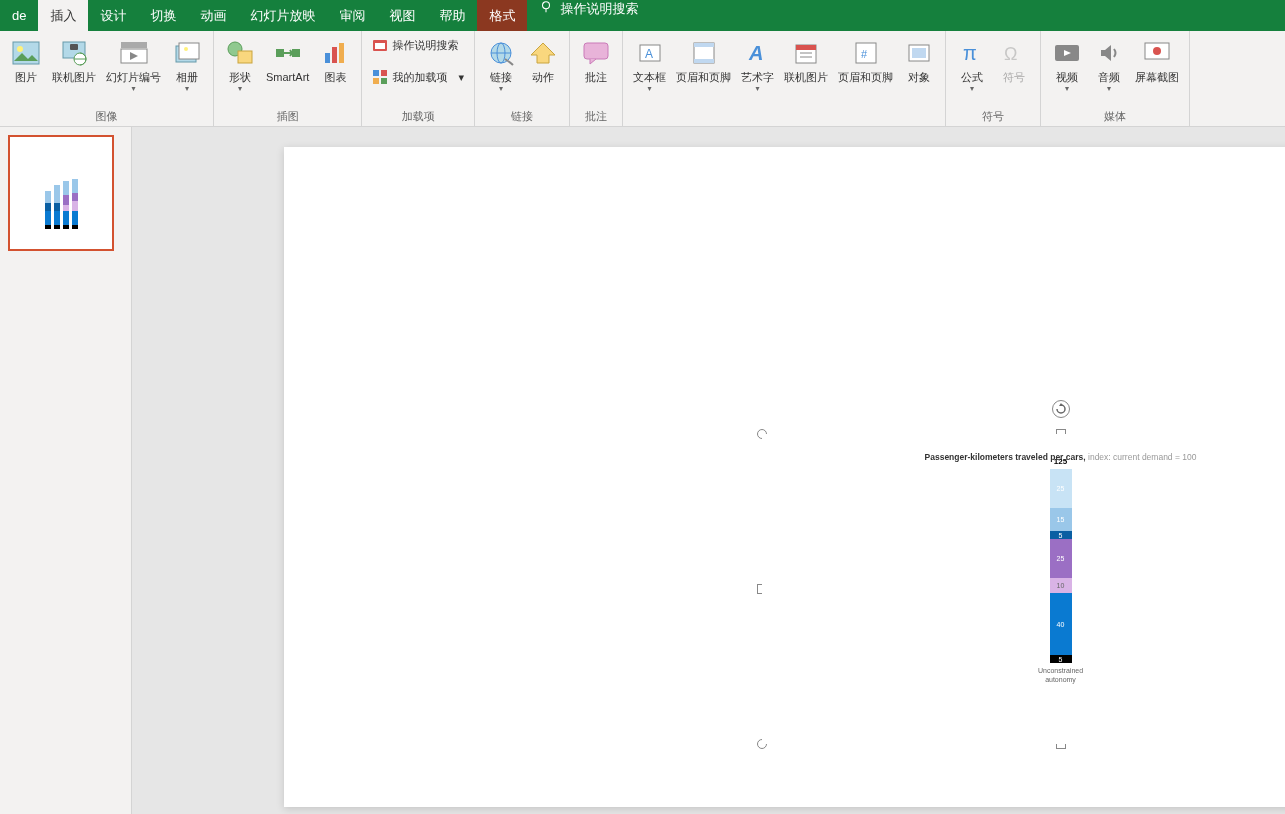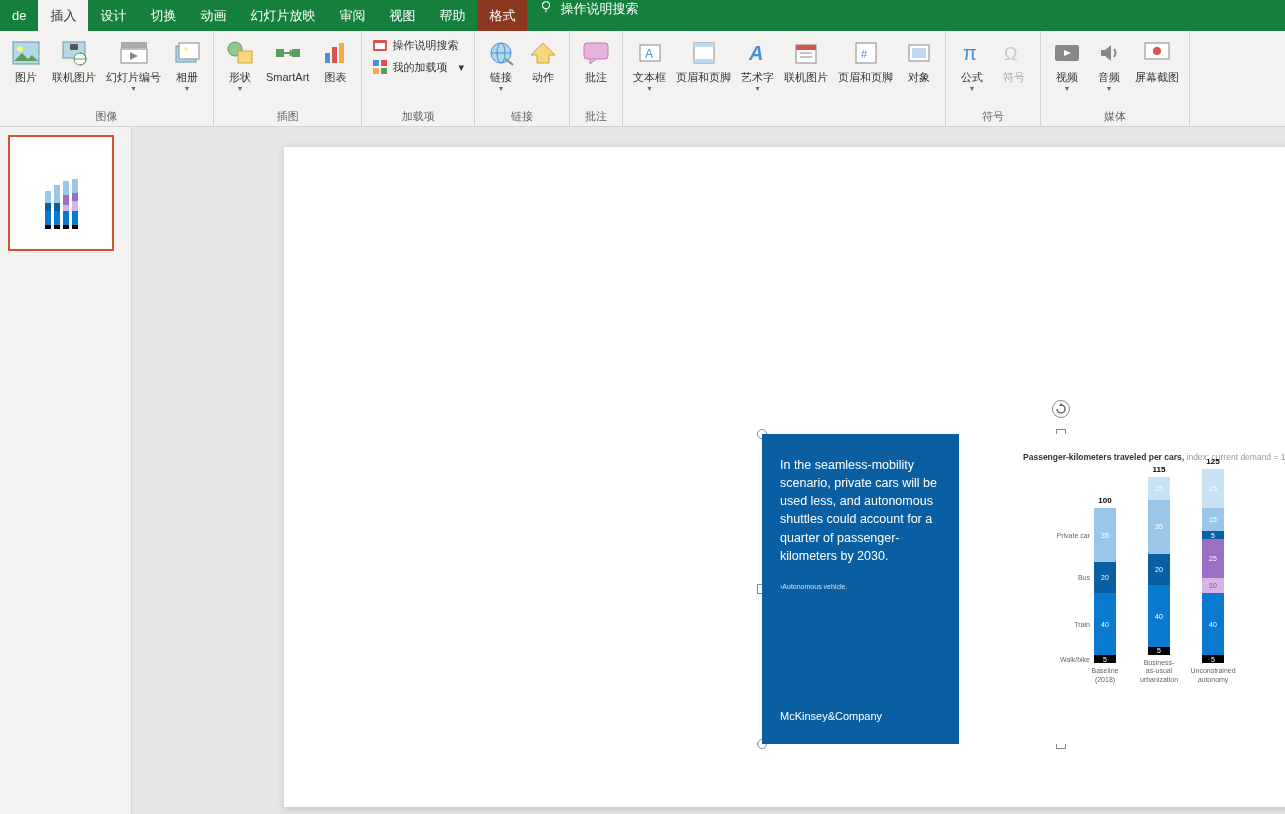--- a/index.html
+++ b/index.html
@@ -180,21 +180,21 @@
   <div class="group">
     <div class="group-items">
       <div class="small-col">
         <div class="small-row">
           <svg class="sicon" viewBox="0 0 16 16">
               <rect x="1" y="3" width="14" height="11" fill="#d9534f" rx="1"></rect>
               <rect x="3" y="6" width="10" height="6" fill="#fff"></rect>
             </svg>
           <span>操作说明搜索</span>
         </div>
-        <div class="small-row" style="">
+        <div class="small-row" style="margin-top:10px;">
           <svg class="sicon" viewBox="0 0 16 16">
               <rect x="1" y="1" width="6" height="6" fill="#4a90d9"></rect>
               <rect x="9" y="1" width="6" height="6" fill="#d9534f"></rect>
               <rect x="1" y="9" width="6" height="6" fill="#f0ad4e"></rect>
               <rect x="9" y="9" width="6" height="6" fill="#5a9e5a"></rect>
             </svg>
           <span>我的加载项</span>&nbsp;<span class="arrow">▾</span>
         </div>
       </div>
     </div>
@@ -415,59 +415,25 @@
       <div class="sel-border"></div>
       <div class="sel-handle" style="left:-5px;top:-5px"></div>
       <div class="sel-handle sq" style="left:50%;top:-5px;transform:translateX(-50%)"></div>
 
       <div class="sel-handle sq" style="left:-5px;top:50%;transform:translateY(-50%)"></div>
 
       <div class="sel-handle" style="left:-5px;bottom:-5px"></div>
       <div class="sel-handle sq" style="left:50%;bottom:-5px;transform:translateX(-50%)"></div>
 
       <div class="mkchart">
-        <div class="mkleft">
-          <div>
-            <div class="headline">In the seamless-mobility scenario, private cars will be used less, and autonomous shuttles could account for a quarter of passenger-kilometers by 2030.</div>
-            <div class="footnote" style="margin-top:18px">¹Autonomous vehicle.</div>
-          </div>
-          <div class="brand">McKinsey&amp;Company</div>
-        </div>
         <div class="mkright">
           <div class="mktitle">
             <b>Passenger-kilometers traveled per cars,</b><span class="light"> index: current demand = 100</span>
           </div>
           <div class="mkbars" id="mkbars">
-              <div class="barcol">
-                <div class="bartotal">100</div>
-                <div class="barstack">
-                  <div class="seg" style="height: 7.75px; background: rgb(0, 0, 0);">5</div>
-                  <div class="seg" style="height: 62px; background: rgb(10, 122, 209);">40</div>
-                  <div class="seg" style="height: 31px; background: rgb(10, 95, 163);">20</div>
-                  <div class="seg" style="height: 54.25px; background: rgb(154, 199, 233);">35</div>
-                  <div class="leftlabels" style="flex-direction: column-reverse;">
-                    <div style="height: 7.75px; display: flex; align-items: center; justify-content: flex-end;">Walk/bike</div>
-                    <div style="height: 62px; display: flex; align-items: center; justify-content: flex-end;">Train</div>
-                    <div style="height: 31px; display: flex; align-items: center; justify-content: flex-end;">Bus</div>
-                    <div style="height: 54.25px; display: flex; align-items: center; justify-content: flex-end;">Private car</div>
-                  </div>
-                </div>
-                <div class="barlabel">Baseline (2018)</div>
-              </div>
-              <div class="barcol">
-                <div class="bartotal">115</div>
-                <div class="barstack">
-                  <div class="seg" style="height: 7.75px; background: rgb(0, 0, 0);">5</div>
-                  <div class="seg" style="height: 62px; background: rgb(10, 122, 209);">40</div>
-                  <div class="seg" style="height: 31px; background: rgb(10, 95, 163);">20</div>
-                  <div class="seg" style="height: 54.25px; background: rgb(154, 199, 233);">35</div>
-                  <div class="seg" style="height: 23.25px; background: rgb(200, 227, 245);">15</div>
-                </div>
-                <div class="barlabel">Business-as-usual urbanization</div>
-              </div>
               <div class="barcol">
                 <div class="bartotal">125</div>
                 <div class="barstack">
                   <div class="seg" style="height: 7.75px; background: rgb(0, 0, 0);">5</div>
                   <div class="seg" style="height: 62px; background: rgb(10, 122, 209);">40</div>
                   <div class="seg" style="height: 15.5px; background: rgb(217, 179, 230); color: rgb(102, 102, 102);">10</div>
                   <div class="seg" style="height: 38.75px; background: rgb(155, 111, 196);">25</div>
                   <div class="seg" style="height: 7.75px; background: rgb(10, 95, 163);">5</div>
                   <div class="seg" style="height: 23.25px; background: rgb(154, 199, 233);">15</div>
                   <div class="seg" style="height: 38.75px; background: rgb(200, 227, 245);">25</div>

